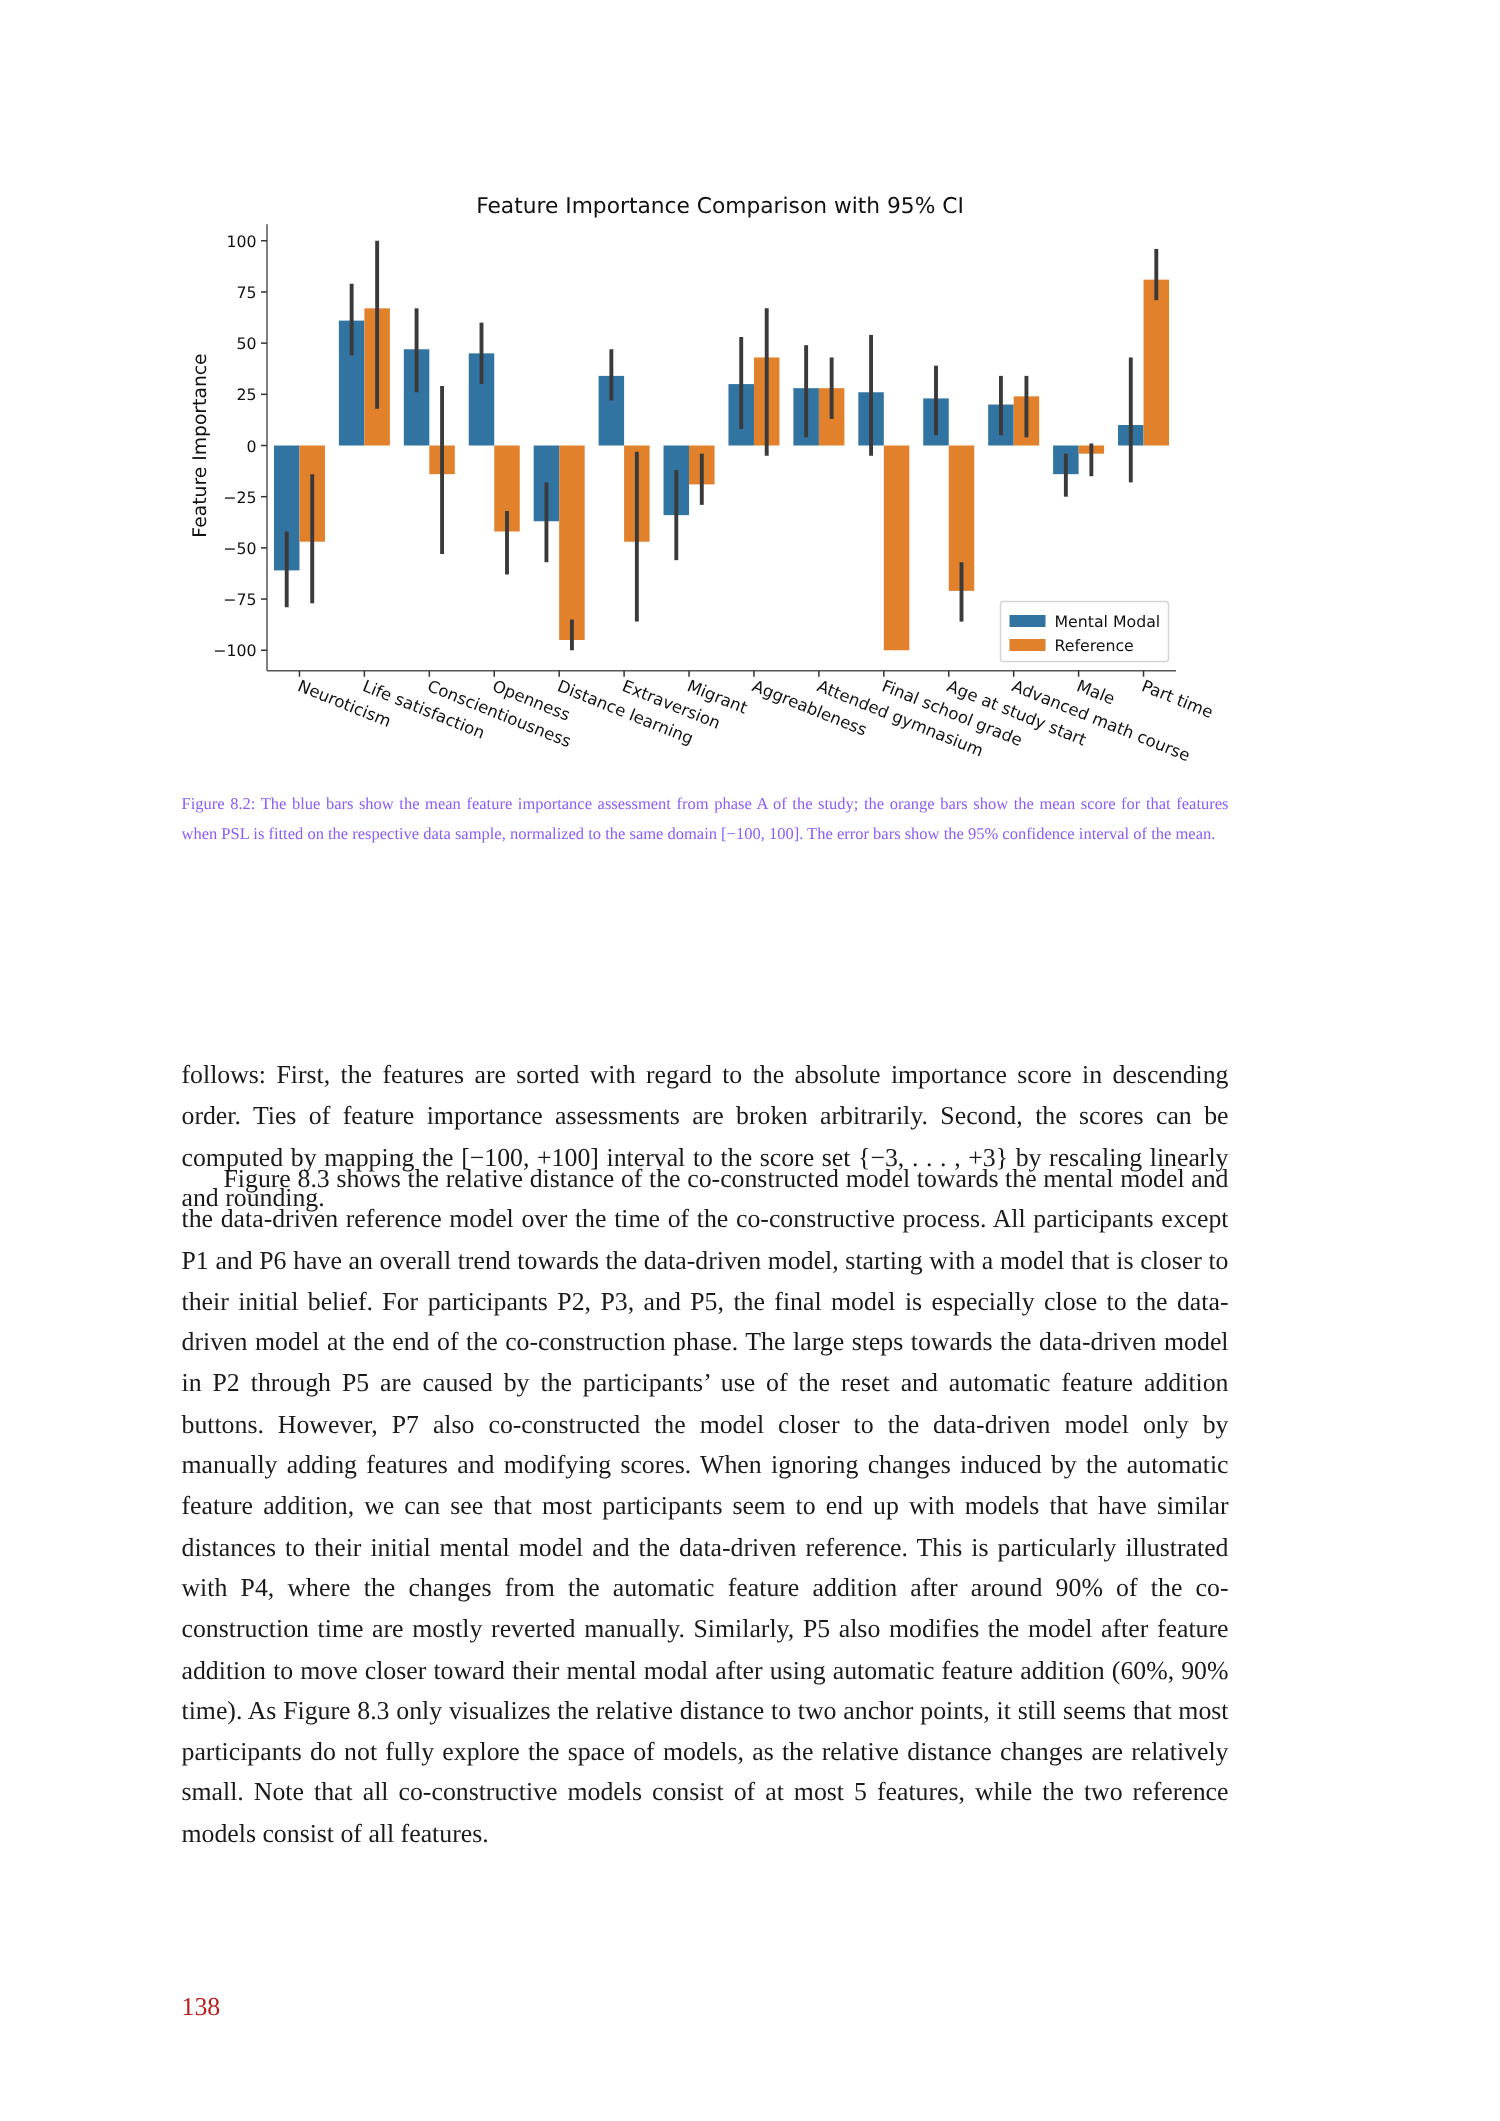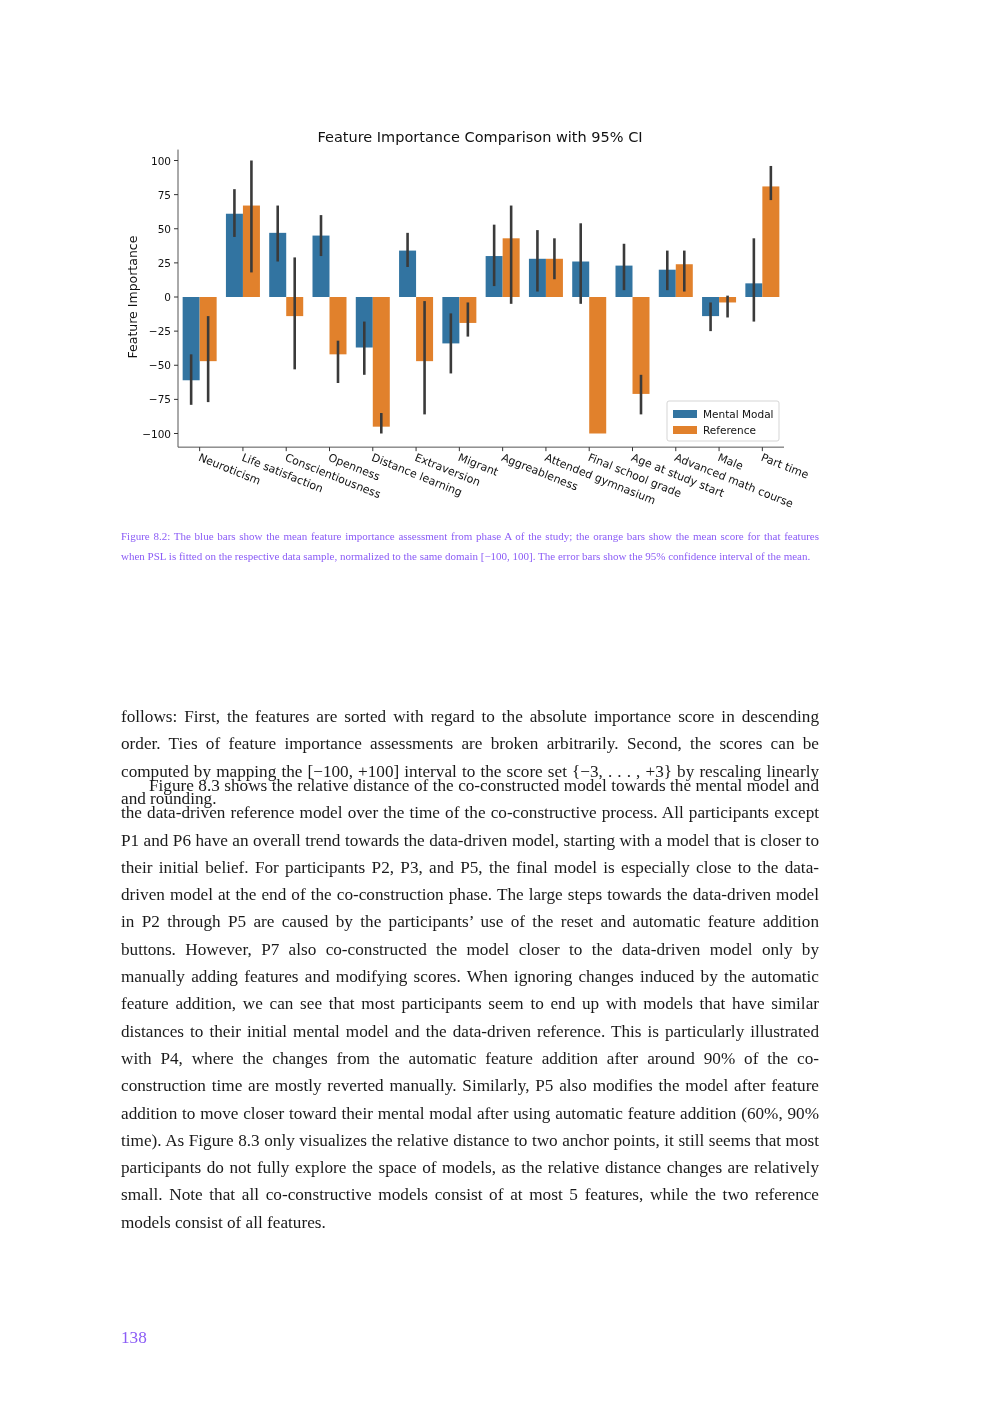--- a/index.html
+++ b/index.html
@@ -15,21 +15,21 @@
   .body-text {
     position: absolute; left: 121px; width: 698px;
     font-family: "Liberation Serif", "DejaVu Serif", serif;
     font-size: 17.2px; line-height: 27.3px; color: #1a1a1a; text-align: justify;
   }
   .p1 { top: 663px; margin-top: 40px; }
   .p2 { top: 772px; text-indent: 28px; }
   .page-number {
     position: absolute; left: 121px; top: 1328px;
     font-family: "Liberation Serif", "DejaVu Serif", serif;
-    font-size: 17.2px; color: #8b5cf6;
+    font-size: 17.2px; color: #b91c1c;
   }
   .svgtext { font-family: "DejaVu Sans", "Liberation Sans", sans-serif; }
 </style>
 </head>
 <body>
 
 <div class="chart-wrap">
   <svg id="chart-svg" viewBox="0 0 720 400" xmlns="http://www.w3.org/2000/svg">
     <text class="svgtext" x="370" y="22" font-size="14.5" text-anchor="middle" fill="#111">Feature Importance Comparison with 95% CI</text>
     <text class="svgtext" x="0" y="0" font-size="12.5" text-anchor="middle" fill="#111" transform="translate(27,177) rotate(-90)">Feature Importance</text>

